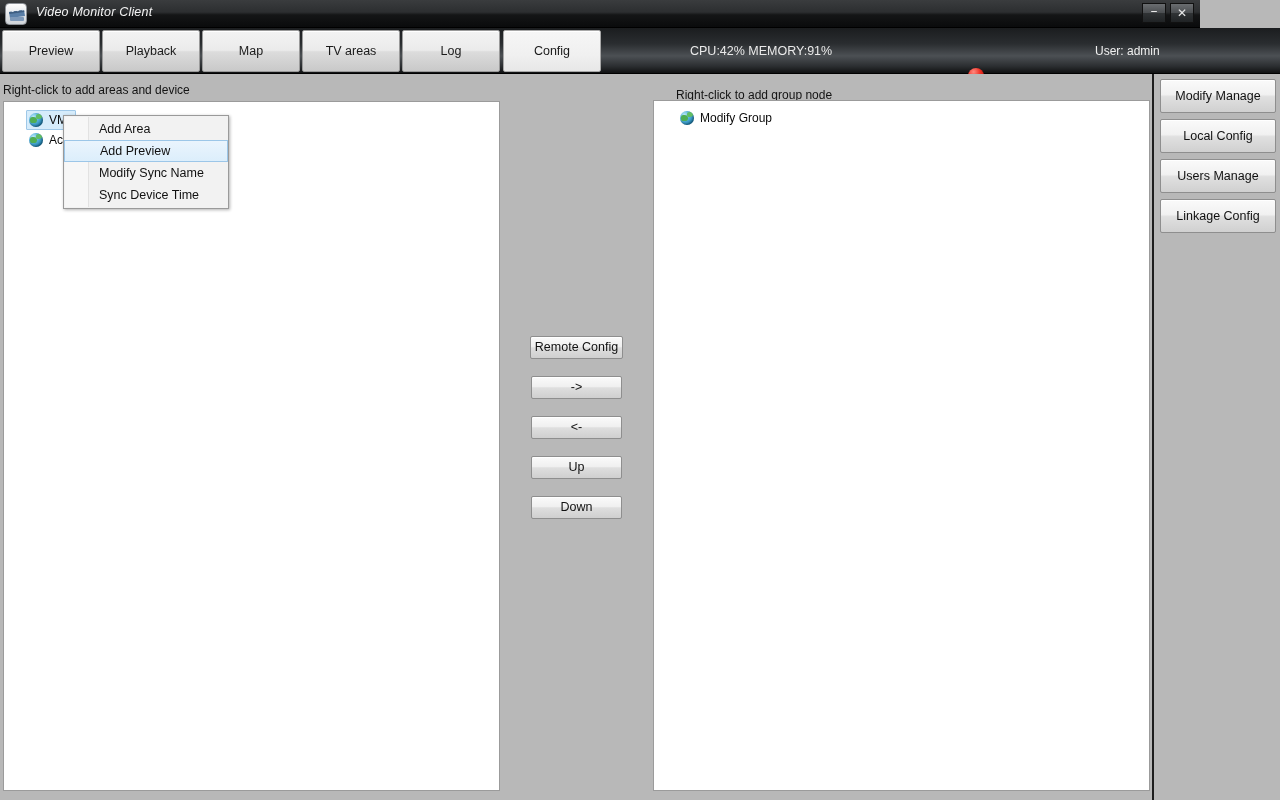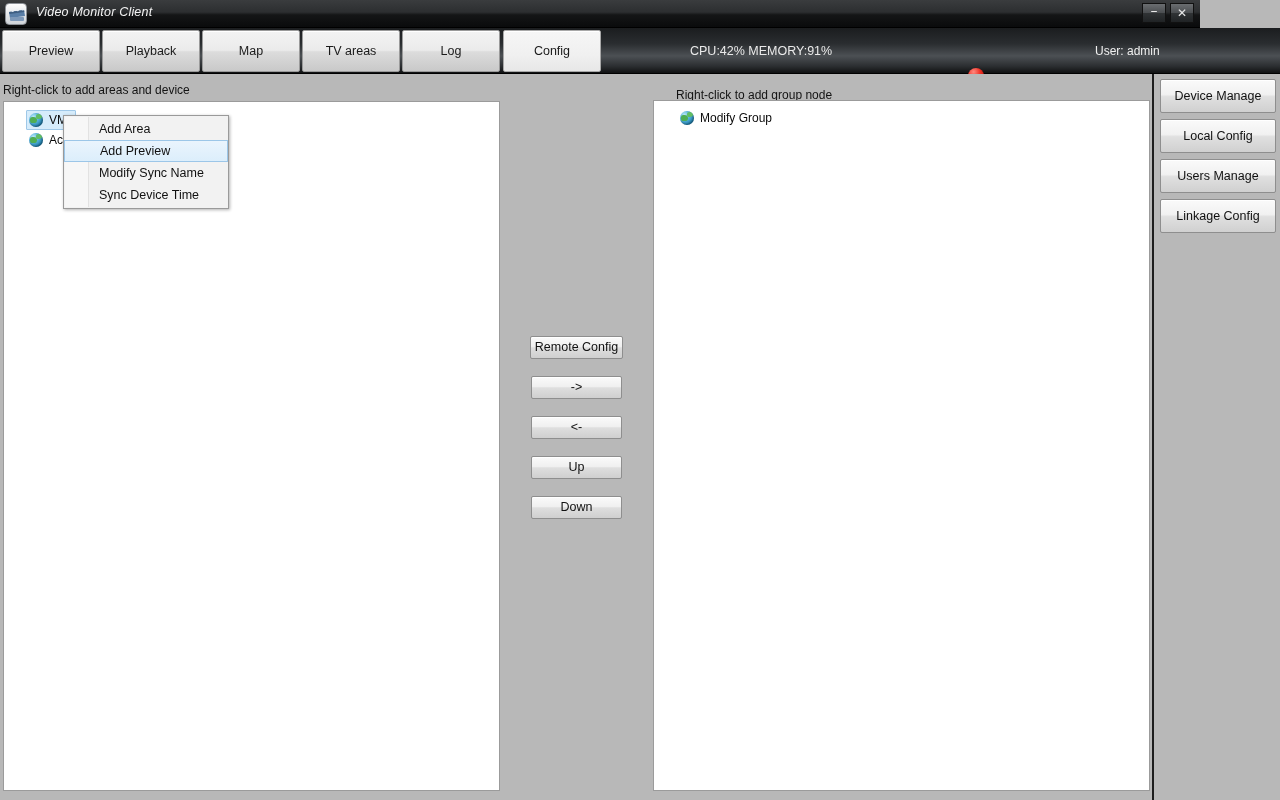--- a/index.html
+++ b/index.html
@@ -308,21 +308,21 @@
       <div class="tree-node" style="left:24px; top:8px;">
         <span class="globe"></span>
         <span>Modify Group</span>
       </div>
     </div>
 
   </div>
 
   <div class="sidebar-sep"></div>
   <div class="sidebar">
-    <div class="side-btn i0">Device Manage</div>
+    <div class="side-btn i0">Modify Manage</div>
     <div class="side-btn i1">Local Config</div>
     <div class="side-btn i2">Users Manage</div>
     <div class="side-btn i3">Linkage Config</div>
   </div>
 
   <div class="ctxmenu">
     <div class="gutter"></div>
     <div class="ctx-item">Add Area</div>
     <div class="ctx-item highlight">Add Preview</div>
     <div class="ctx-item">Modify Sync Name</div>

